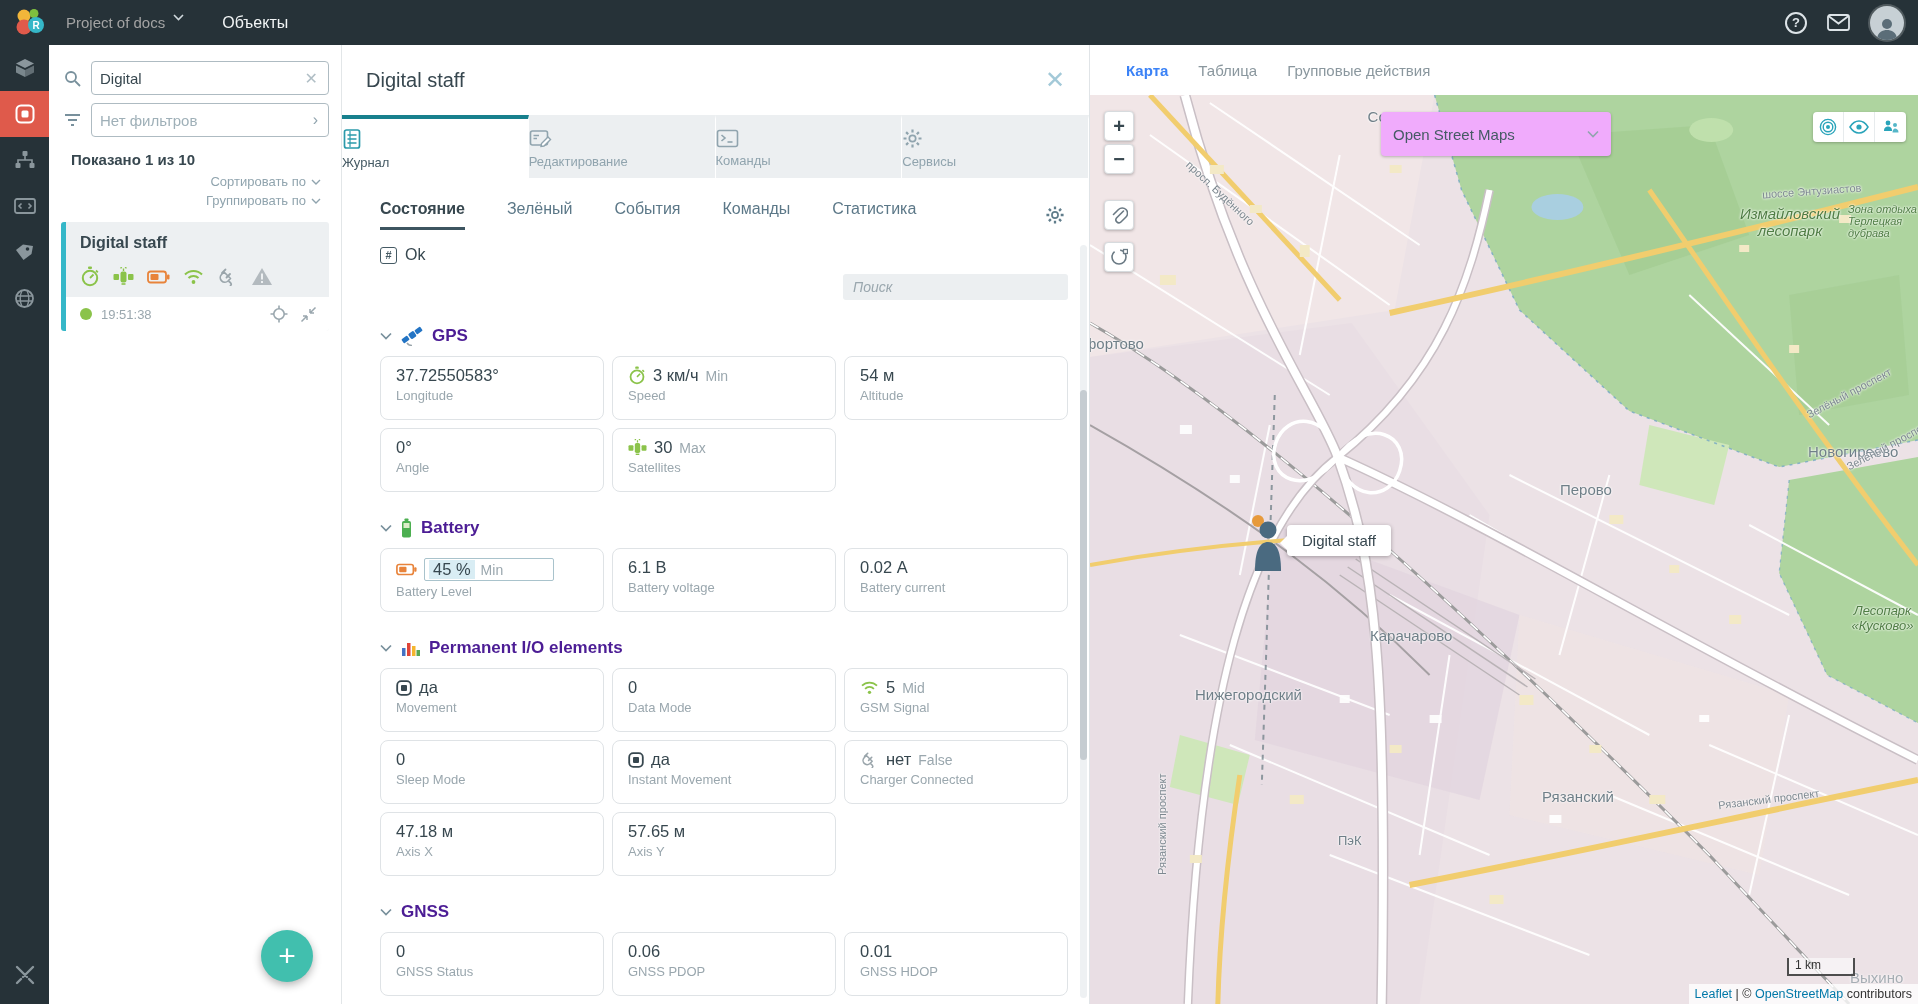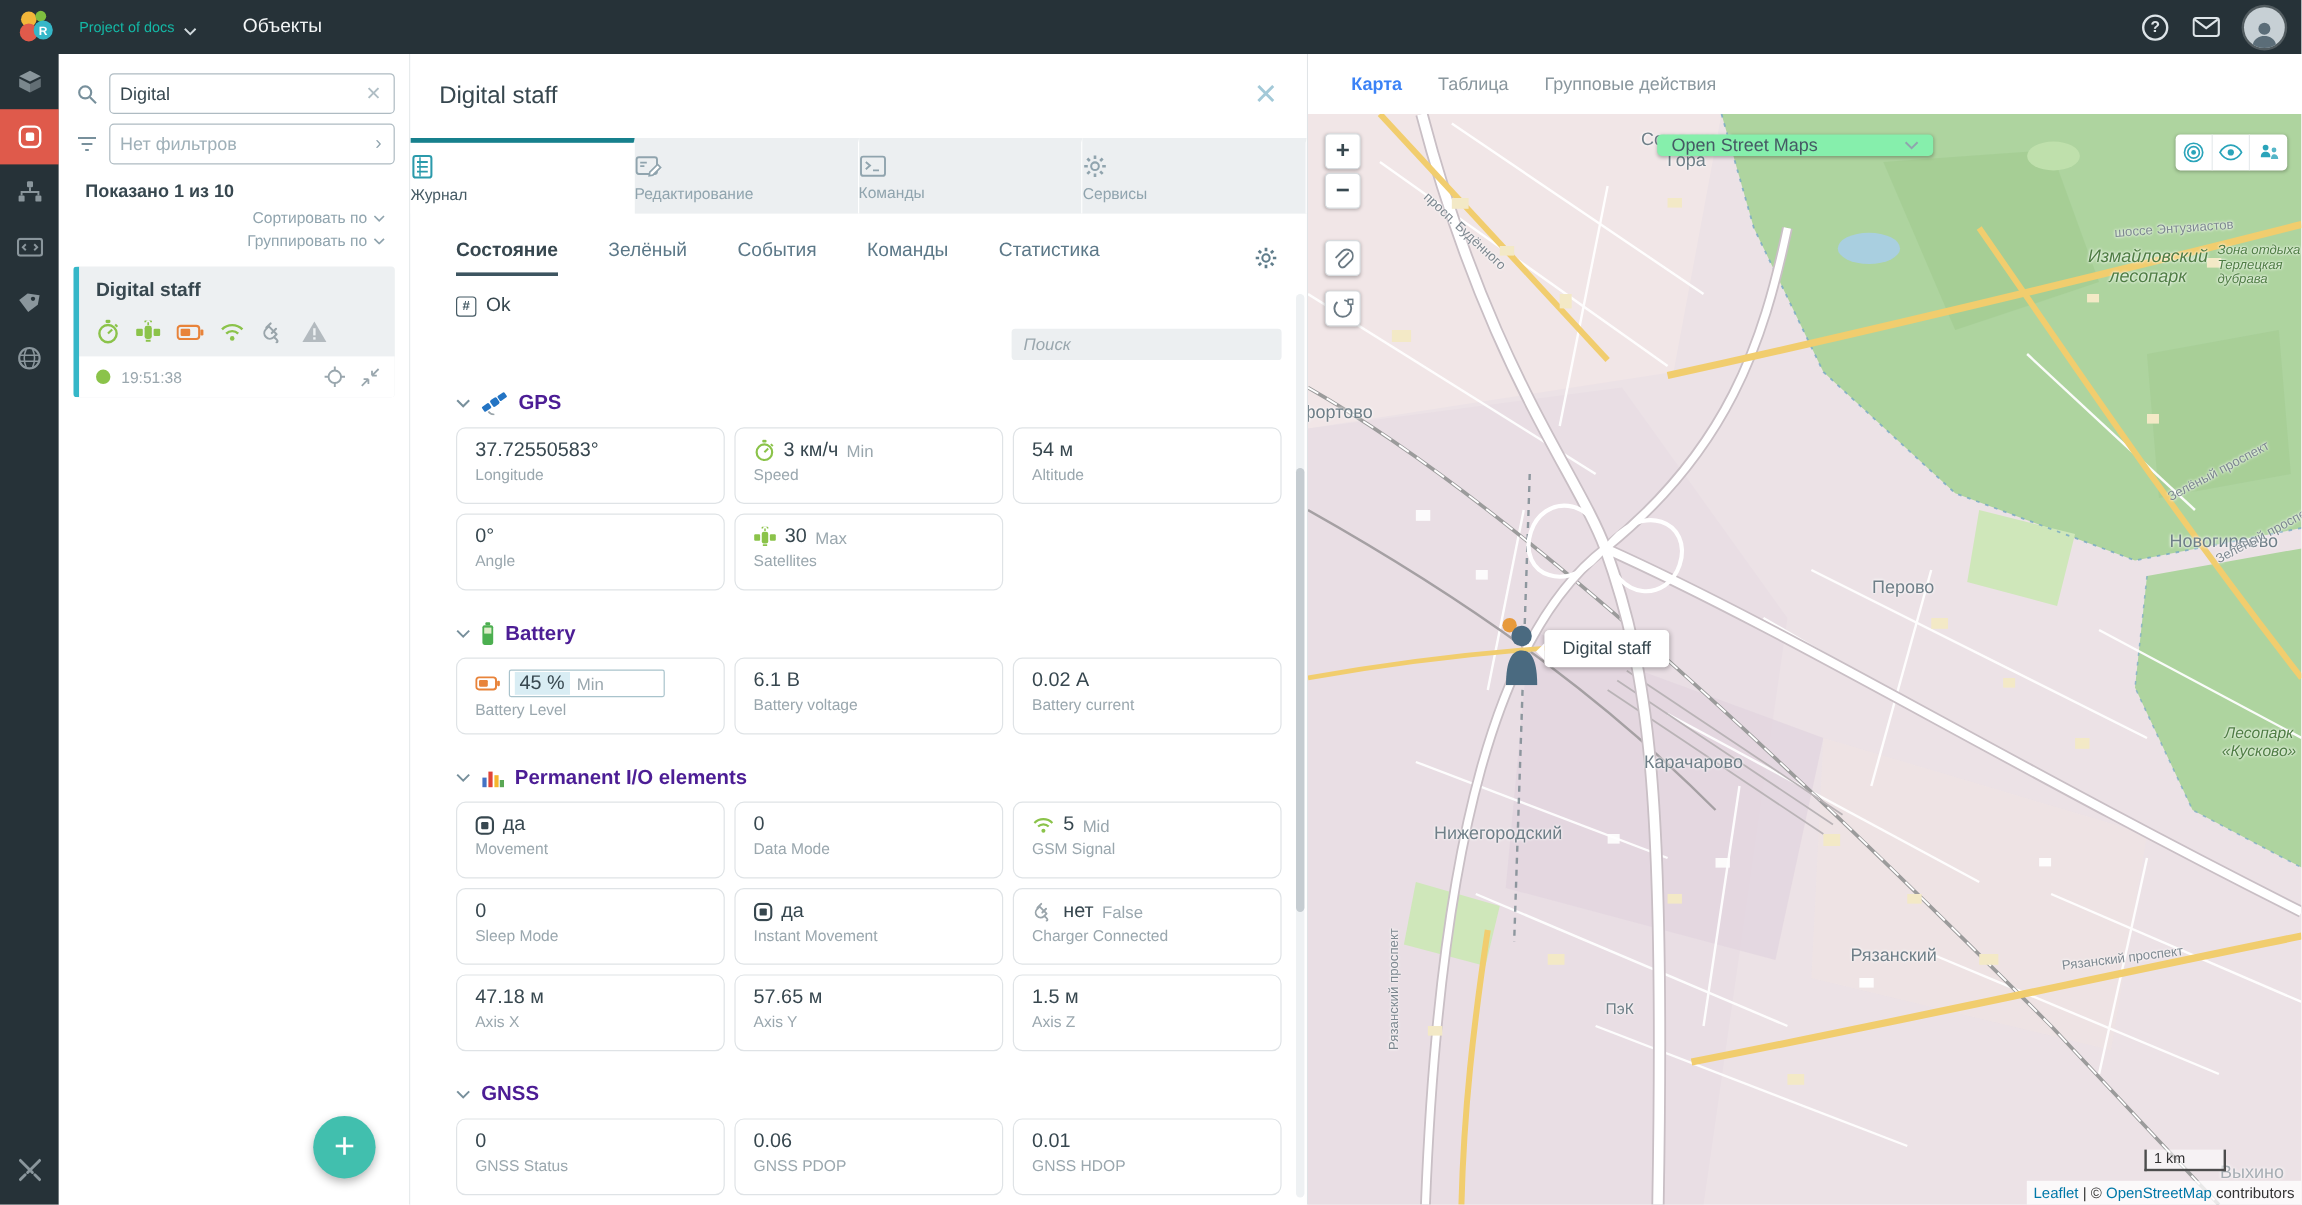--- a/index.html
+++ b/index.html
@@ -3,21 +3,21 @@
 <meta charset="utf-8">
 <style>
   * { margin:0; padding:0; box-sizing:border-box; }
   html,body { width:1918px; height:1004px; overflow:hidden;
     font-family:"Liberation Sans","DejaVu Sans",sans-serif; background:#fff; }
   .app { width:1918px; height:1004px; display:flex; flex-direction:column; }
 
   
   .topbar { height:45px; background:#263238; display:flex; align-items:center; padding:0 14px; flex:0 0 45px; }
   .logo { width:34px; height:32px; margin-right:18px; }
-  .proj-switch { display:flex; align-items:flex-end; gap:8px; color:#14b8a6; font-size:12px; cursor:pointer; }
+  .proj-switch { display:flex; align-items:flex-start; gap:8px; color:#a3a3a3; font-size:15px; cursor:pointer; }
   .nav-item { color:#f2f5f6; font-size:16px; margin-left:38px; cursor:pointer; }
   .top-spacer { flex:1; }
   .top-ic { display:flex; align-items:center; justify-content:center; margin-left:20px; cursor:pointer; }
   .help-circle { width:22px; height:22px; border-radius:50%; border:2px solid #dde4e8; color:#dde4e8;
     font-size:13px; font-weight:bold; display:flex; align-items:center; justify-content:center; }
   .avatar { width:34px; height:34px; border-radius:50%; background:#c7d0d5; display:flex; align-items:flex-end; justify-content:center; overflow:hidden; box-shadow:0 0 0 2px #ffffff33; }
 
   .shell { flex:1; display:flex; position:relative; min-height:0; }
 
   
@@ -100,21 +100,21 @@
   .mlabel.park { color:#4f7d44; font-style:italic; font-size:14px; }
   .mlabel.small-park { color:#4f7d44; font-style:italic; font-size:11px; }
   .mlabel.road { font-size:11px; color:#7d8890; white-space:nowrap; }
   .mlabel.faded { color:#9aa4ab; opacity:.85; }
 
   .ctl { position:absolute; background:#fff; border:1px solid #d7dbde; border-radius:4px;
     box-shadow:0 1px 3px rgba(0,0,0,.25); display:flex; align-items:center; justify-content:center; cursor:pointer; }
   .zoomgrp { position:absolute; left:14px; top:16px; display:flex; flex-direction:column; gap:3px; }
   .zbtn { position:static; width:30px; height:30px; font-size:20px; color:#37474f; font-weight:700; }
   .tool { width:30px; height:30px; color:#6b7a84; }
-  .layer-select { position:absolute; left:291px; top:17px; width:230px; height:18px; background:#86efac; border-radius:4px;
+  .layer-select { position:absolute; left:291px; top:17px; width:230px; height:44px; background:#f0abfc; border-radius:4px;
     box-shadow:0 1px 3px rgba(0,0,0,.25); display:flex; align-items:center; padding:0 12px; cursor:pointer; }
   .layer-select .txt { font-size:15px; color:#455a64; flex:1; }
   .rbtns { position:absolute; right:12px; top:17px; display:flex; background:#fff; border-radius:4px;
     box-shadow:0 1px 3px rgba(0,0,0,.25); overflow:hidden; }
   .rbtn { width:31px; height:30px; display:flex; align-items:center; justify-content:center; color:#2aa4ba; border-right:1px solid #e7ebed; cursor:pointer; }
   .rbtn:last-child { border-right:none; }
 
   .marker { position:absolute; left:158px; top:418px; width:36px; height:58px; cursor:pointer; z-index:5; }
   .marker-label { position:absolute; left:197px; top:430px; background:#fff; border-radius:4px; padding:7px 15px;
     font-size:15px; color:#37474f; box-shadow:0 1px 4px rgba(0,0,0,.3); z-index:6; white-space:nowrap; }
@@ -571,26 +571,20 @@
                 <span>47.18 м</span>
               </div>
             <div class="stat-label">Axis X</div>
           </div>
           <div class="stat-card">
             <div class="stat-val">
                 <span>57.65 м</span>
               </div>
             <div class="stat-label">Axis Y</div>
           </div>
-          <div class="stat-card">
-            <div class="stat-val">
-                <span>1.5 м</span>
-              </div>
-            <div class="stat-label">Axis Z</div>
-          </div>
         </div>
 
         <div class="sec-head">
           <span class="sec-chev">
               <svg width="12" height="8" viewBox="0 0 12 8">
                 <path d="M1 1.5 L6 6.5 L11 1.5" fill="none" stroke="#78909c" stroke-width="1.7"></path>
               </svg>
             </span>
           <span class="sec-title">GNSS</span>
         </div>

